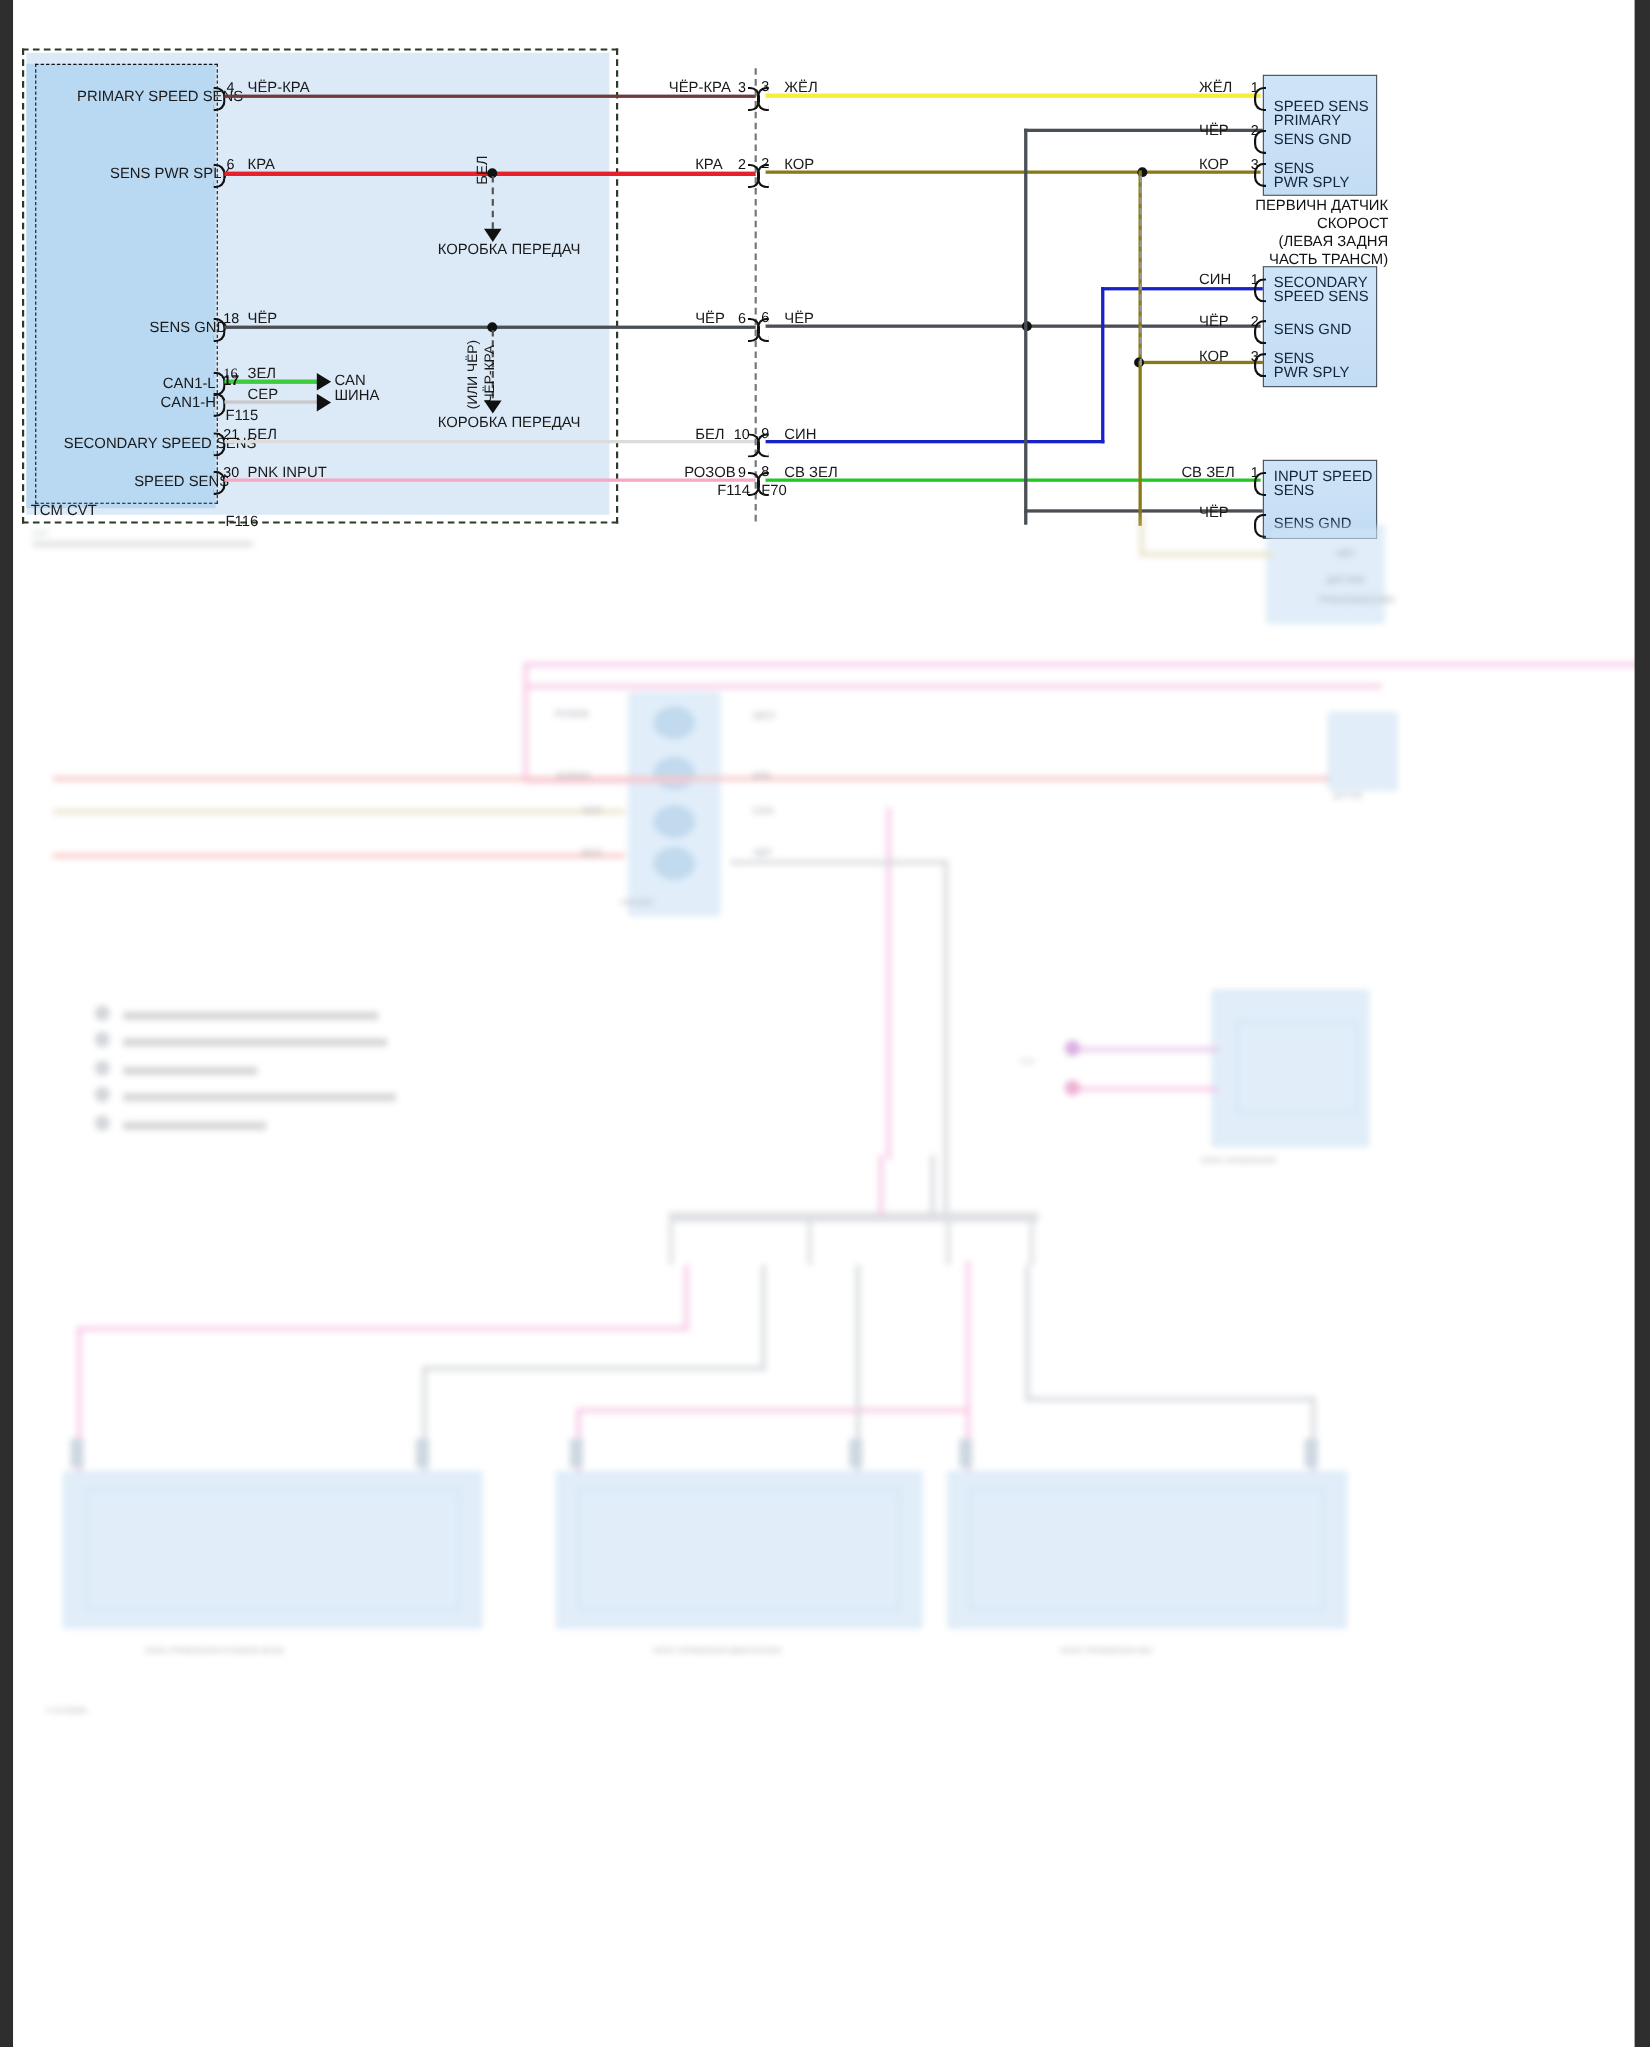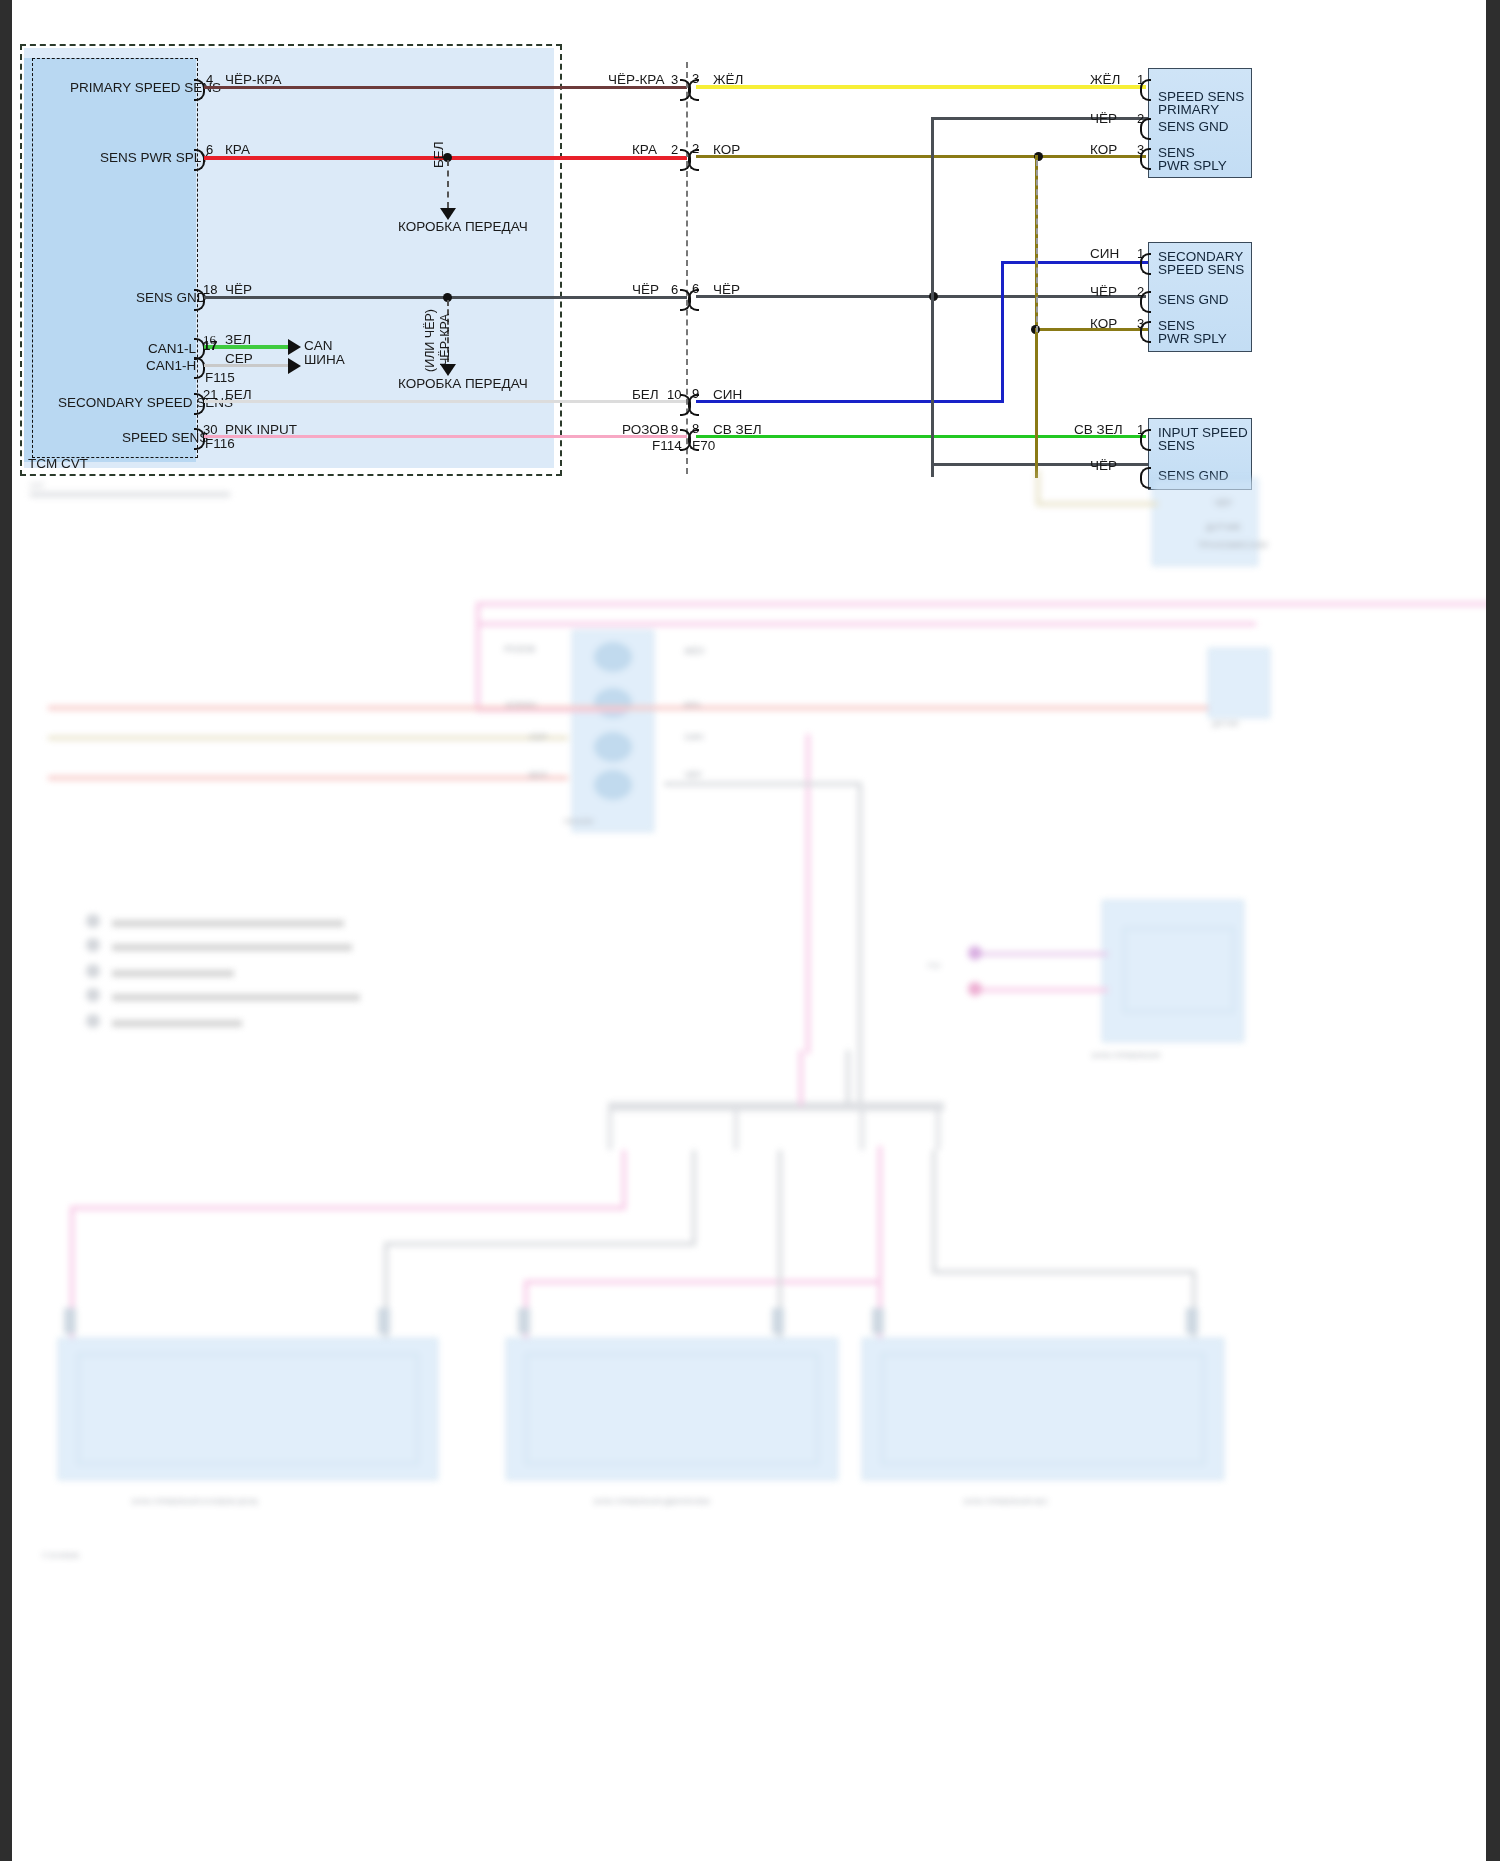--- a/index.html
+++ b/index.html
@@ -113,21 +113,21 @@
   <div class="pin" style="left:191px;top:387px;">21</div>
   <div class="txt" style="left:213px;top:387px;">БЕЛ</div>
   <div class="wire" style="left:192px;top:400px;width:483px;background:#dcdcdc;height:2.6px;"></div>
 
   <div class="txt" style="left:110px;top:430px;">SPEED SENS</div>
   <div class="arcL" style="left:182px;top:428px;"></div>
   <div class="pin" style="left:191px;top:422px;">30</div>
   <div class="txt" style="left:213px;top:422px;">PNK INPUT</div>
   <div class="wire" style="left:192px;top:435px;width:483px;background:#f7a8c4;"></div>
 
-  <div class="txt" style="left:193px;top:436px;">F116</div>
+  <div class="txt" style="left:193px;top:466px;">F116</div>
 
   <div class="txt" style="left:16px;top:456px;">TCM CVT</div>
 
   <div class="dashvg" style="left:674px;top:62px;height:412px;"></div>
 
   <div class="txt" style="left:596px;top:72px;">ЧЁР-КРА</div>
   <div class="pin" style="left:659px;top:72px;">3</div>
   <div class="arcL" style="left:668px;top:79px;"></div>
   <div class="arcR" style="left:676px;top:79px;"></div>
   <div class="pin" style="left:680px;top:71px;">3</div>
@@ -192,20 +192,26 @@
   <div class="boxlab" style="left:1146px;top:158px;">PWR SPLY</div>
   <div class="arcR" style="left:1128px;top:79px;"></div>
   <div class="arcR" style="left:1128px;top:118px;"></div>
   <div class="arcR" style="left:1128px;top:148px;"></div>
   <div class="pin" style="left:1125px;top:72px;">1</div>
   <div class="pin" style="left:1125px;top:111px;">2</div>
   <div class="pin" style="left:1125px;top:142px;">3</div>
   <div class="txt" style="left:1078px;top:72px;">ЖЁЛ</div>
   <div class="txt" style="left:1078px;top:111px;">ЧЁР</div>
   <div class="txt" style="left:1078px;top:142px;">КОР</div>
+  <div class="cap" style="left:1000px;top:179px;width:250px;">
+    <div>ПЕРВИЧН ДАТЧИК</div>
+    <div>СКОРОСТ</div>
+    <div>(ЛЕВАЯ ЗАДНЯ</div>
+    <div>ЧАСТЬ ТРАНСМ)</div>
+  </div>
 
   <div class="box" style="left:1136px;top:242px;width:102px;height:108px;"></div>
   <div class="boxlab" style="left:1146px;top:249px;">SECONDARY</div>
   <div class="boxlab" style="left:1146px;top:262px;">SPEED SENS</div>
   <div class="boxlab" style="left:1146px;top:292px;">SENS GND</div>
   <div class="boxlab" style="left:1146px;top:318px;">SENS</div>
   <div class="boxlab" style="left:1146px;top:331px;">PWR SPLY</div>
   <div class="arcR" style="left:1128px;top:253px;"></div>
   <div class="arcR" style="left:1128px;top:291px;"></div>
   <div class="arcR" style="left:1128px;top:321px;"></div>

